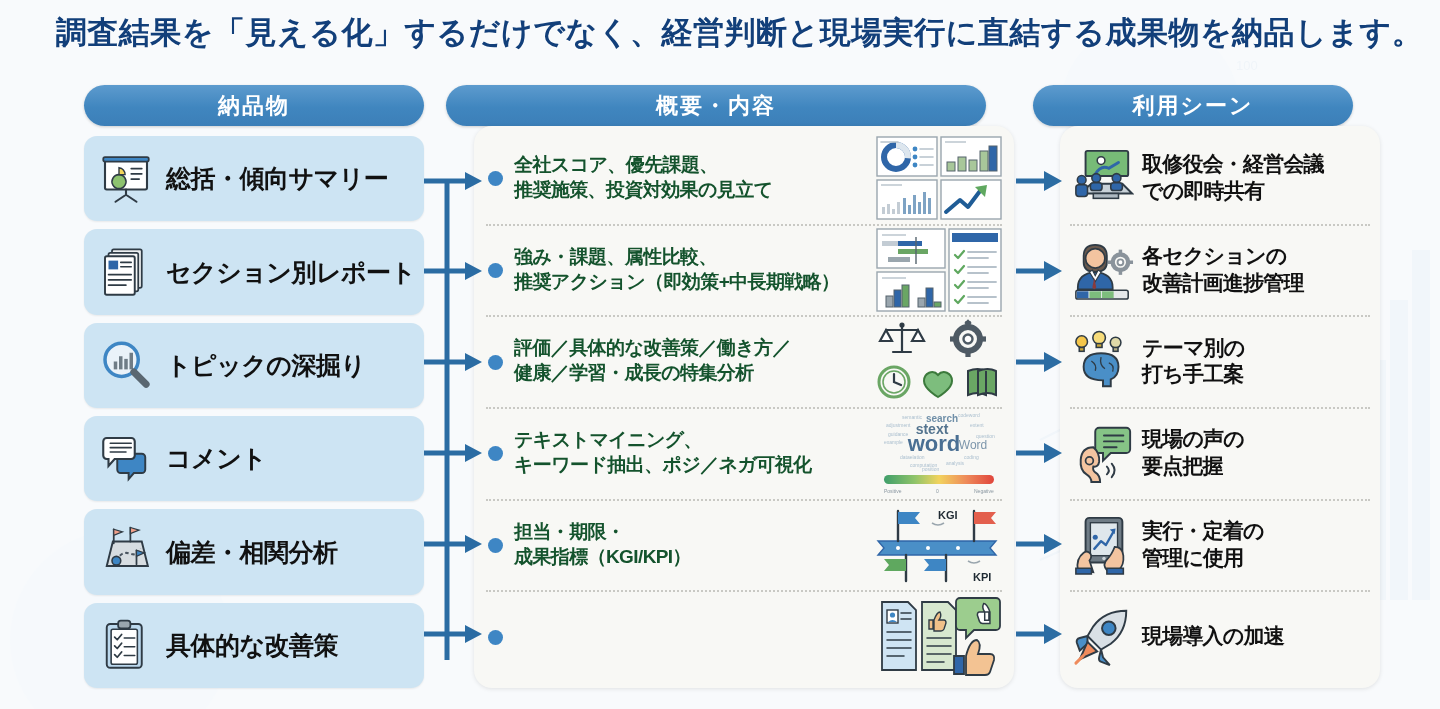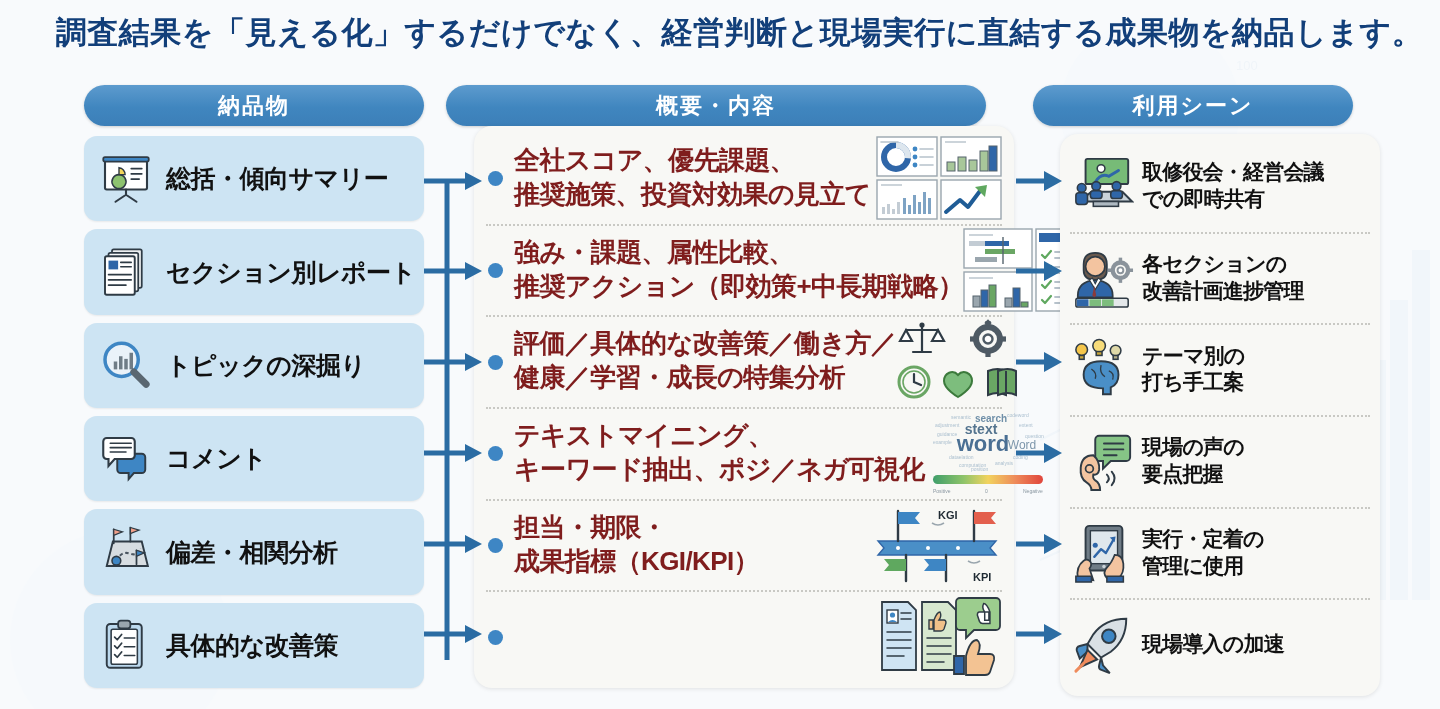--- a/index.html
+++ b/index.html
@@ -124,41 +124,40 @@
   .bullet {
     width: 15px; height: 15px;
     flex: 0 0 15px;
     border-radius: 50%;
     background: #3e86c4;
     margin-right: 11px;
     margin-top: 2px;
   }
   .mid-text {
     flex: 1 1 auto;
-    font-size: 26px;
+    font-size: 19px;
     font-weight: bold;
-    color: #7f1d1d;
+    color: #14532d;
     line-height: 1.3;
     letter-spacing: -0.6px;
   }
   .mid-text span { display: block; white-space: nowrap; }
   .mid-ico { width: 126px; height: 84px; flex: 0 0 126px; }
 
   
   #right-panel {
     position: absolute;
     left: 1060px; top: 126px;
     width: 320px; height: 562px;
     background: #f8f8f5;
     border-radius: 18px;
     box-shadow: 0 1px 4px rgba(0,0,0,.10);
     display: flex;
     flex-direction: column;
     padding: 6px 0;
-    margin-top: 8px;
   }
   .use-row {
     flex: 1;
     display: flex;
     align-items: center;
     padding: 0 8px 0 12px;
     gap: 8px;
     position: relative;
   }
   .use-row + .use-row::before {

